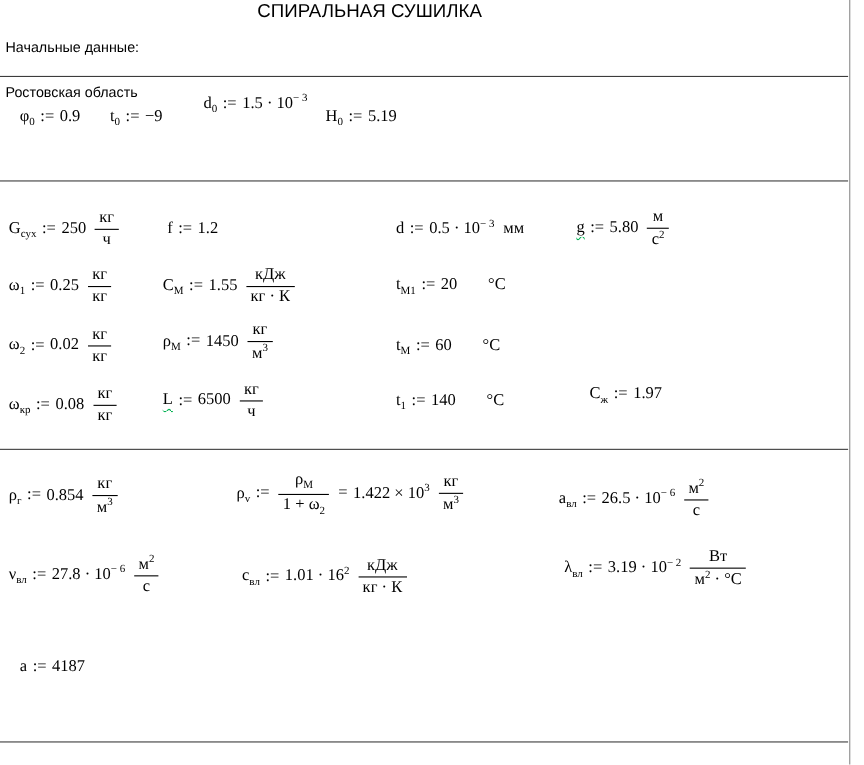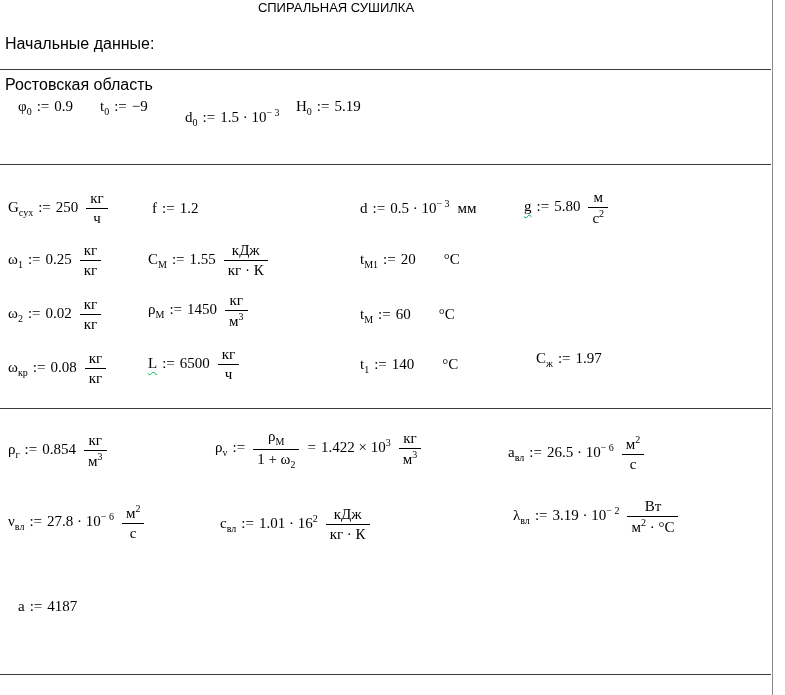--- a/index.html
+++ b/index.html
@@ -6,27 +6,27 @@
   html, body { margin: 0; padding: 0; }
   body {
     width: 785px; height: 695px;
     background: #ffffff; color: #000;
     position: relative; overflow: hidden;
     font-family: "Liberation Serif", serif;
   }
   .txt {
     position: absolute;
     font-family: "Liberation Sans", sans-serif;
-    font-size: 16px; white-space: nowrap;
+    font-size: 13px; white-space: nowrap;
   }
   .title {
     position: absolute; left: 0; top: 5; width: 672px;
     text-align: center;
     font-family: "Liberation Sans", sans-serif;
-    font-size: 13px; white-space: nowrap;
+    font-size: 17px; white-space: nowrap;
   }
   .math {
     position: absolute; font-size: 15px; white-space: nowrap;
     font-family: "Liberation Serif", serif;
   }
   .math sub { font-size: 10px; }
   .math sup { font-size: 10px; }
   .op { margin: 0 5px; }
   .frac { display: inline-block; vertical-align: middle; text-align: center; margin: 0 3px; }
   .frac > span { display: block; padding: 0 4px; line-height: 1.25; font-family: Liberation Serif, serif; }
@@ -54,21 +54,21 @@
 <div class="txt" style="left:5px;top:76px">Ростовская область</div>
 
 <div class="math" style="left:18px;top:98px">
   <span>φ</span><sub>0</sub><span class="op">:=</span><span>0.9</span>
 </div>
 
 <div class="math" style="left:100px;top:98px">
   <span>t</span><sub>0</sub><span class="op">:=</span><span>−9</span>
 </div>
 
-<div class="math" style="left:185px;top:107px">
+<div class="math" style="left:185px;top:84px">
   <span>d</span><sub>0</sub><span class="op">:=</span><span>1.5 · 10</span><sup>− 3</sup>
 </div>
 
 <div class="math" style="left:296px;top:98px">
   <span>H</span><sub>0</sub><span class="op">:=</span><span>5.19</span>
 </div>
 
 <div class="hline" style="top:164px"></div>
 
 <div class="math" style="left:8px;top:189px">

